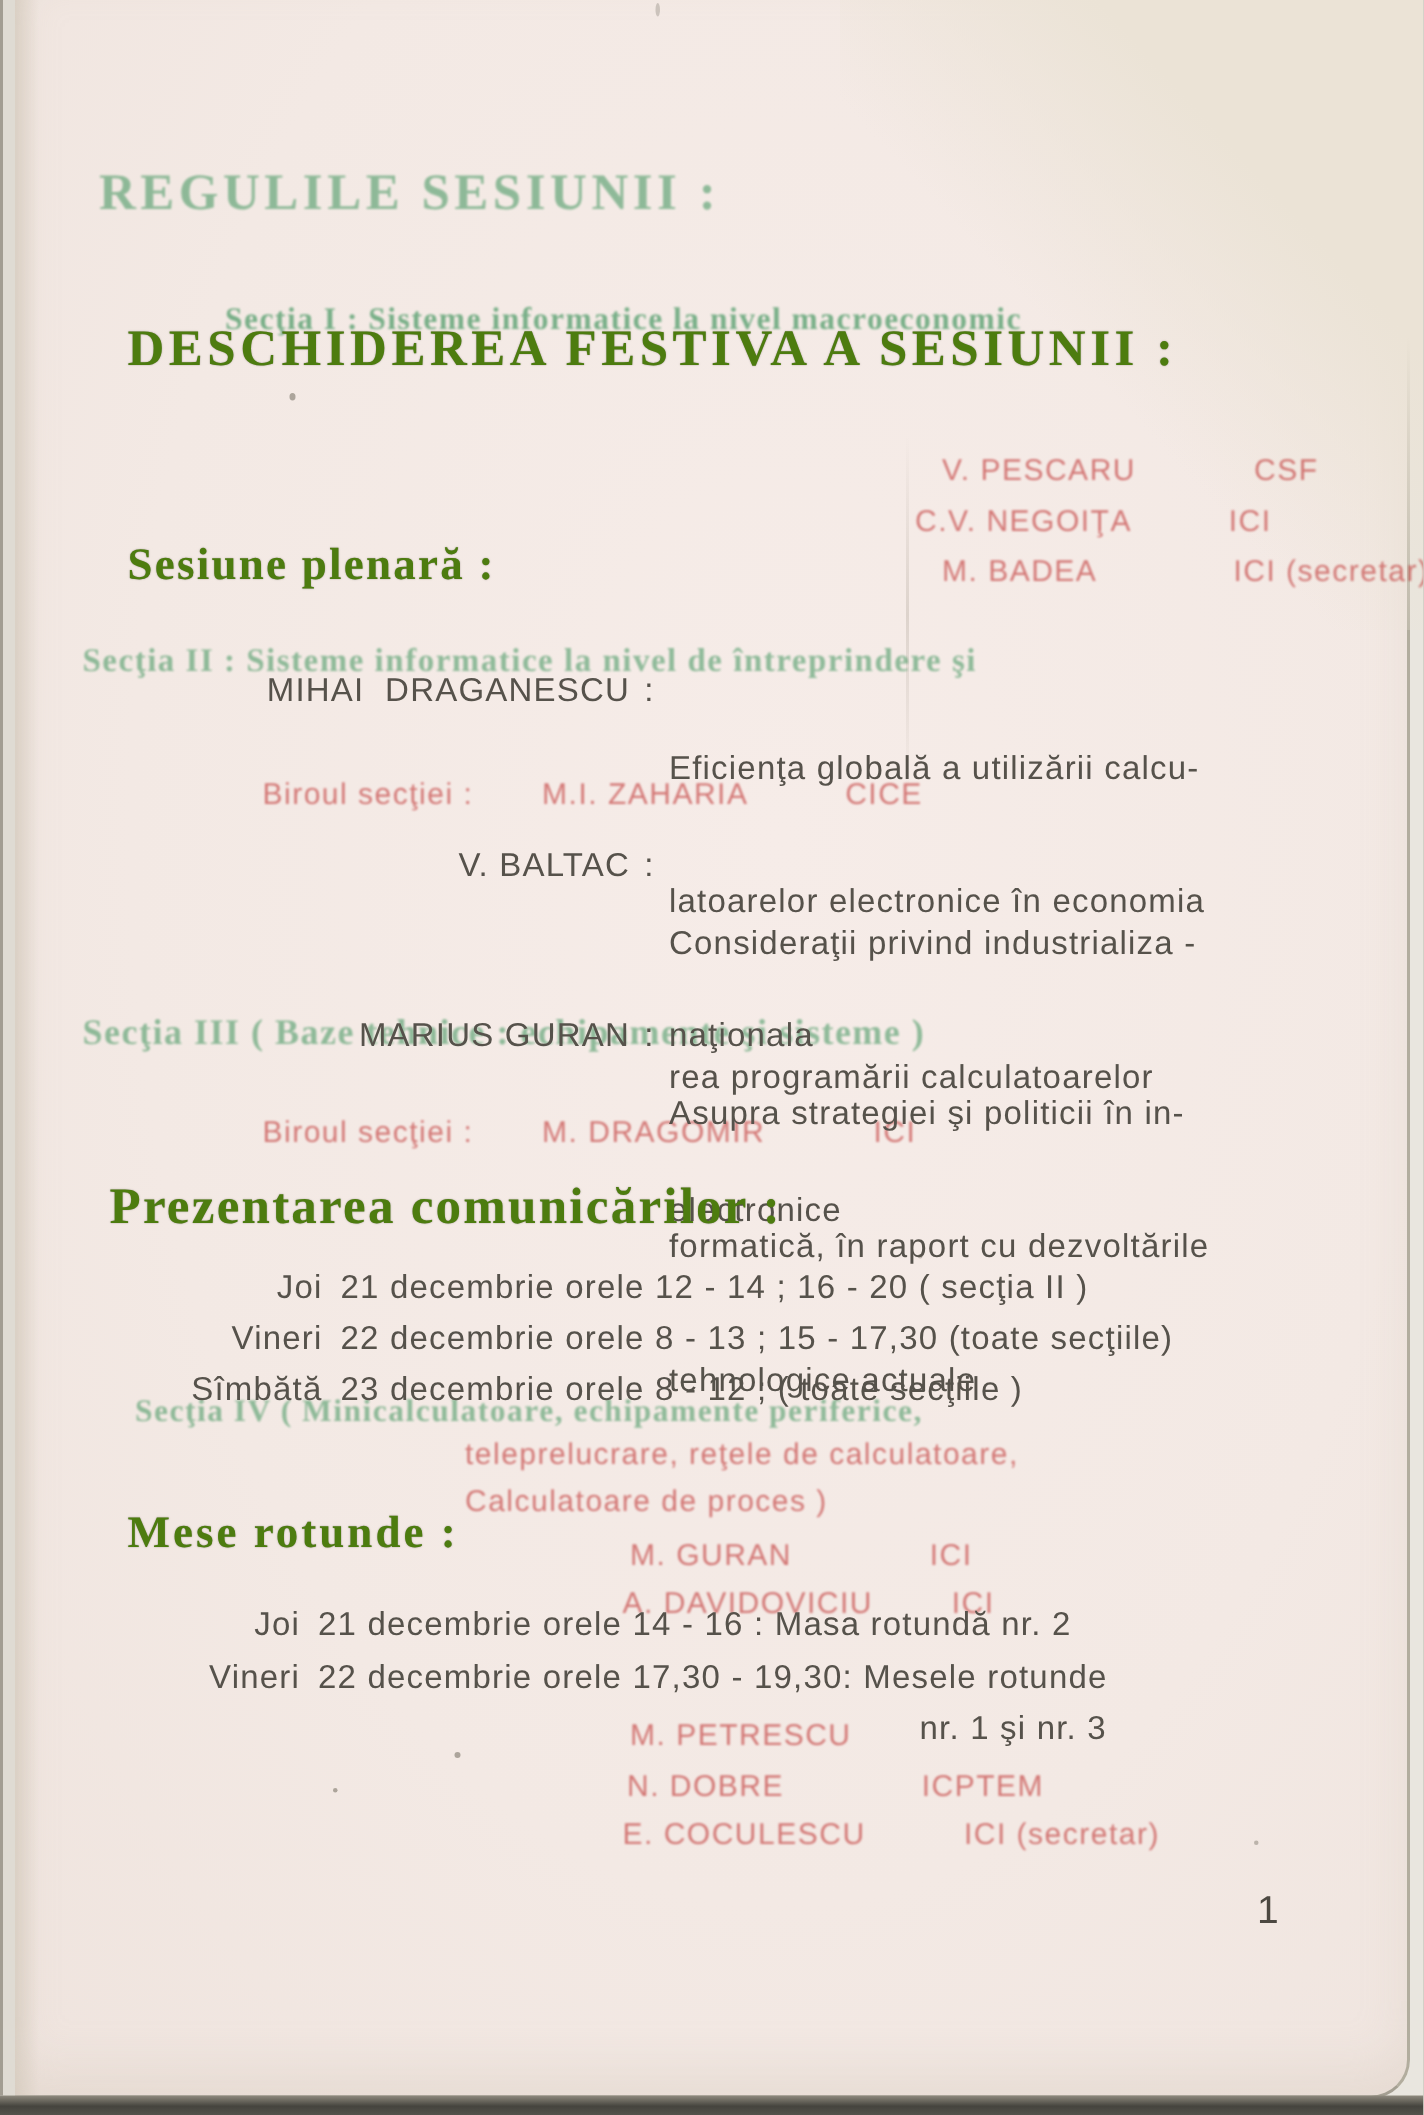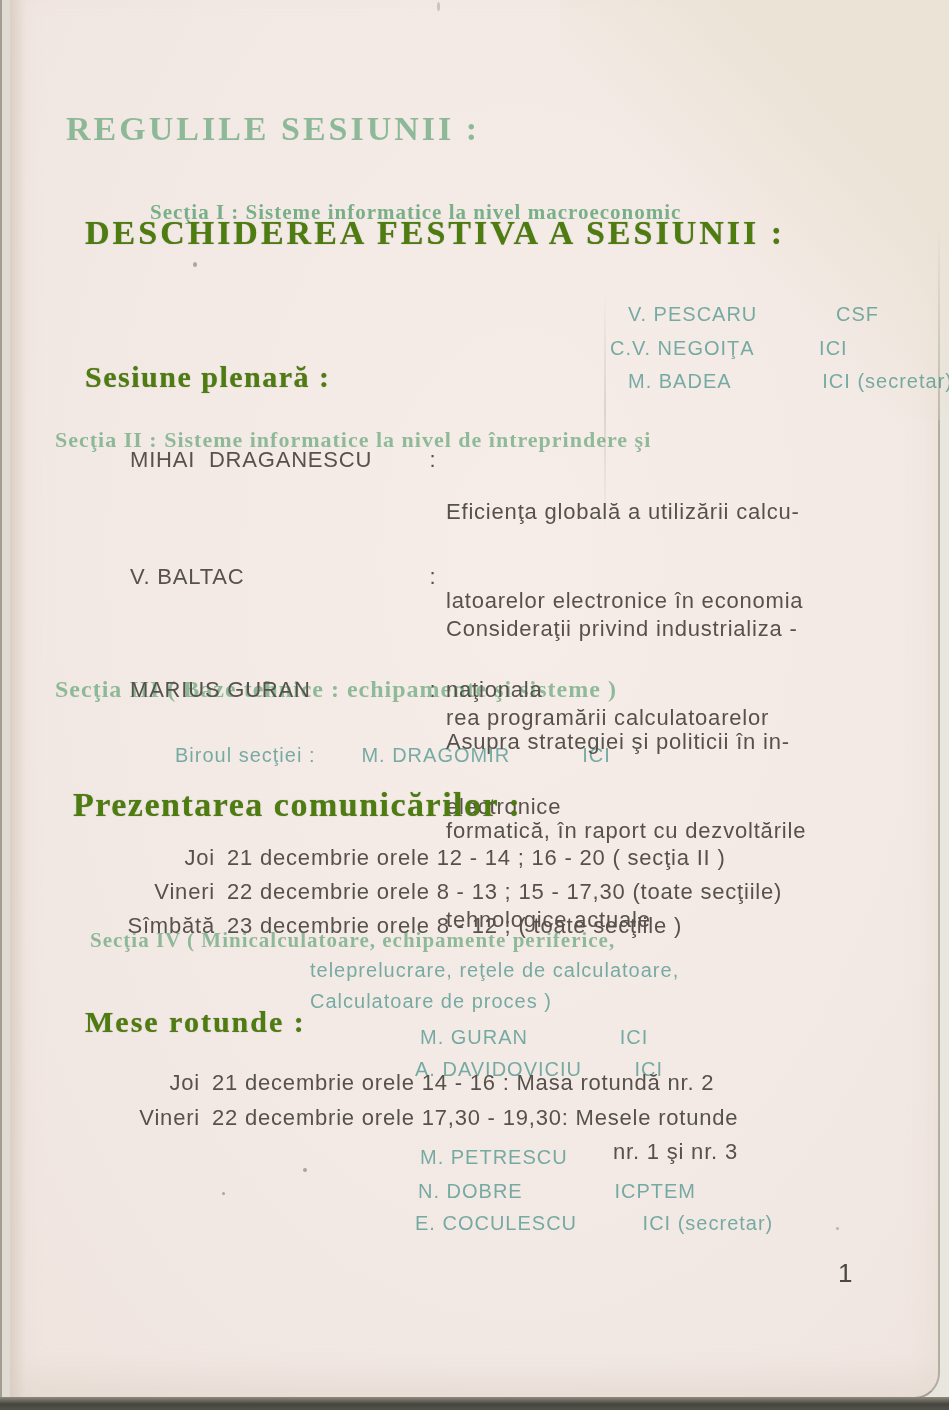--- a/index.html
+++ b/index.html
@@ -30,21 +30,21 @@
     background:linear-gradient(rgba(150,140,125,0),rgba(150,140,125,.25),rgba(150,140,125,0));}
   .speck{position:absolute;border-radius:50%;background:#857f73;opacity:.65;}
   .s1{left:193px;top:262px;width:4px;height:5px;}
   .s2{left:437px;top:2px;width:3px;height:9px;opacity:.35;}
   .s3{left:303px;top:1168px;width:4px;height:4px;}
   .s4{left:222px;top:1192px;width:3px;height:3px;}
   .s5{left:836px;top:1227px;width:3px;height:3px;opacity:.5;}
   .s6{left:612px;top:836px;width:3px;height:3px;opacity:.5;}
 
   
-  .ghost{position:absolute;color:#0f766e;opacity:.55;white-space:pre;
+  .ghost{position:absolute;color:#b91c1c;opacity:.55;white-space:pre;
     filter:blur(.6px);font-size:20px;letter-spacing:1px;}
   .ghost.serif{font-family:"Liberation Serif",serif;font-weight:bold;color:#15803d;}
   .g0{left:66px;top:110px;font-size:34px;letter-spacing:3px;opacity:.45;}
   .g1{left:150px;top:200px;font-size:21px;}
   .g2{left:628px;top:303px;}
   .g3{left:600px;top:337px;margin-left:10px;}
   .g4{left:628px;top:370px;}
   .g5{left:55px;top:427px;font-size:22px;opacity:.45;}
   .g6{left:175px;top:519px;}
   .g7{left:55px;top:676px;font-size:24px;opacity:.45;}
@@ -66,21 +66,21 @@
   }
   .title-1{left:85px;top:214px;font-size:34px;letter-spacing:3px;}
   .title-2{left:320px;top:262px;font-size:34px;letter-spacing:1.5px;word-spacing:6px;}
   .head-plen{left:85px;top:360px;font-size:30px;letter-spacing:1.5px;}
   .head-prez{left:73px;top:786px;font-size:34px;letter-spacing:1.5px;}
   .head-mese{left:85px;top:1005px;font-size:30px;letter-spacing:2px;}
 
   .typed{font-size:22px;color:#56524b;letter-spacing:.8px;white-space:pre;}
 
   .talk{position:absolute;left:130px;display:flex;align-items:flex-start;}
-  .talk .name{width:290px;line-height:37px;}
+  .talk .name{width:290px;text-align:right;line-height:37px;}
   .talk .colon{width:26px;text-align:center;line-height:37px;}
   .talk .desc div{line-height:37px;}
   .t0{top:441px;}
   .t1{top:558px;}
   .t2{top:671px;}
 
   .sched-row{position:absolute;display:flex;}
   .sched-row .day{width:140px;text-align:right;}
   .sched-row .rest{margin-left:12px;}
   .p0{left:75px;top:845px;}
@@ -109,20 +109,21 @@
   <div class="speck s4"></div>
   <div class="speck s5"></div>
   <div class="speck s6"></div>
 
   <div class="ghost serif g0">REGULILE SESIUNII :</div>
   <div class="ghost serif g1">Secţia I : Sisteme informatice la nivel macroeconomic</div>
   <div class="ghost g2">V. PESCARU            CSF</div>
   <div class="ghost g3">C.V. NEGOIŢA          ICI</div>
   <div class="ghost g4">M. BADEA              ICI (secretar)</div>
   <div class="ghost serif g5">Secţia II : Sisteme informatice la nivel de întreprindere şi</div>
+  <div class="ghost g6">Biroul secţiei :       M.I. ZAHARIA          CICE</div>
   <div class="ghost serif g7">Secţia III ( Baze tehnice : echipamente şi sisteme )</div>
   <div class="ghost g8">Biroul secţiei :       M. DRAGOMIR           ICI</div>
   <div class="ghost serif g9">Secţia IV ( Minicalculatoare, echipamente periferice,</div>
   <div class="ghost g10">teleprelucrare, reţele de calculatoare,</div>
   <div class="ghost g11">Calculatoare de proces )</div>
   <div class="ghost g12">M. GURAN              ICI</div>
   <div class="ghost g13">A. DAVIDOVICIU        ICI</div>
   <div class="ghost g14">M. PETRESCU</div>
   <div class="ghost g15">N. DOBRE              ICPTEM</div>
   <div class="ghost g16">E. COCULESCU          ICI (secretar)</div>

